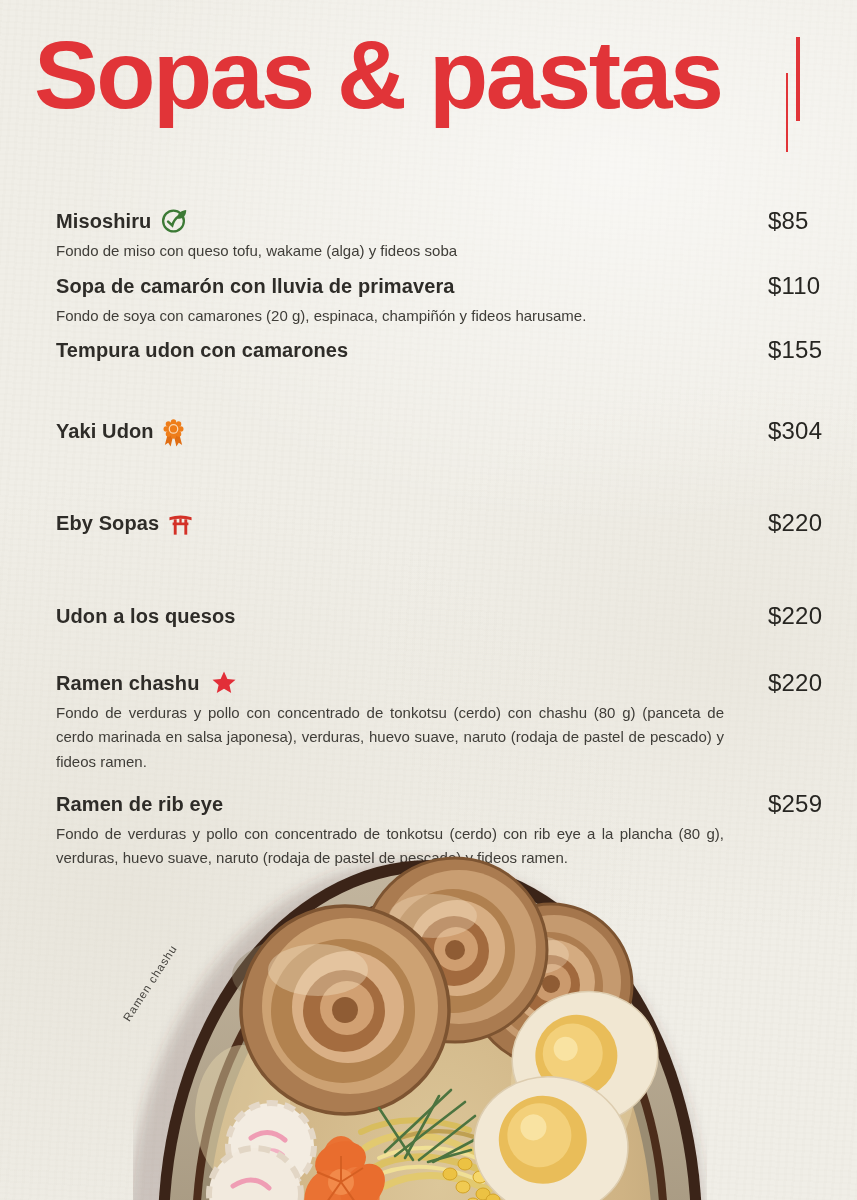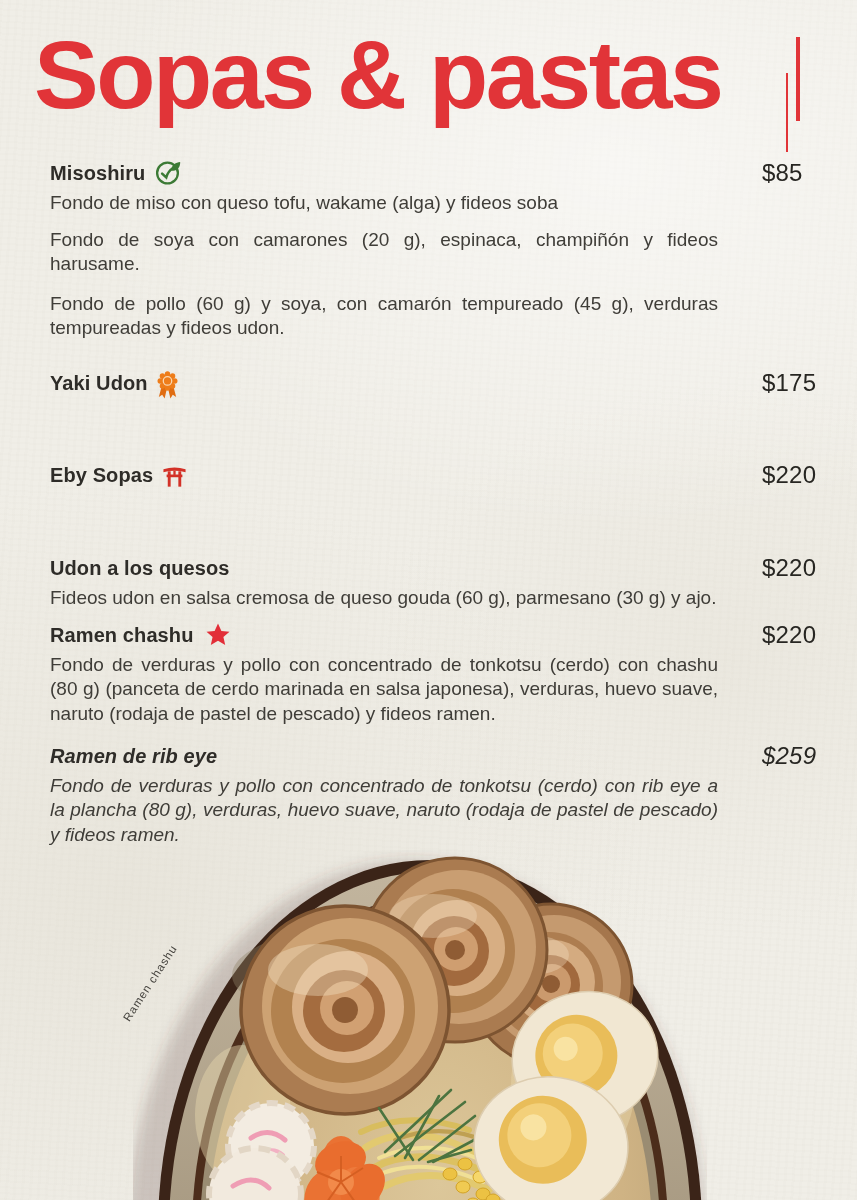--- a/index.html
+++ b/index.html
@@ -17,45 +17,45 @@
   .title{
     position:absolute;left:34px;top:26px;margin:0;
     font-size:97px;font-weight:700;letter-spacing:-2.5px;line-height:1;
     color:#e13438;white-space:nowrap;
   }
   .accent-line{position:absolute;background:#e13438;}
   .accent-line.tall{left:796px;top:37px;width:4px;height:84px;}
   .accent-line.short{left:786px;top:73px;width:2px;height:79px;}
 
   .items{position:absolute;left:0;top:0;width:857px;}
-  .item{position:absolute;left:50px;width:757px;}
+  .item{position:absolute;left:56px;width:757px;margin-top:48px;}
   .item:nth-of-type(1){top:159px;}
   .item:nth-of-type(2){top:224px;}
   .item:nth-of-type(3){top:288px;}
   .item:nth-of-type(4){top:369px;}
   .item:nth-of-type(5){top:461px;}
   .item:nth-of-type(6){top:554px;}
   .item:nth-of-type(7){top:621px;}
-  .item:nth-of-type(8){top:742px;font-style:italic;}
+  .item:nth-of-type(8){top:742px;}
   .row{position:relative;height:28px;}
   .name{
     display:inline;margin:0;font-size:20px;font-weight:700;line-height:28px;
     color:#2e2c28;letter-spacing:.1px;
   }
   .icon{display:inline-block;vertical-align:-6px;margin-left:9px;}
   .icon svg{display:block;}
   .icon.award-medal-icon{vertical-align:-10px;margin-left:7px;}
   .icon.star-icon{vertical-align:-4px;margin-left:13px;}
   .price{
     position:absolute;left:712px;top:0;font-size:24px;line-height:28px;
     color:#272622;font-weight:400;letter-spacing:.2px;white-space:nowrap;
   }
   .desc{
     margin:4px 0 0 0;width:668px;
-    font-size:19px;line-height:24.4px;color:#3f3d38;
+    font-size:15px;line-height:24.4px;color:#3f3d38;
     text-align:justify;
   }
   .photo{position:absolute;left:0;top:0;margin:0;}
   .photo-caption{
     position:absolute;left:126px;top:1014px;
     transform:rotate(-57deg);transform-origin:0 50%;
     font-size:11.5px;color:#45433e;letter-spacing:.9px;white-space:nowrap;
   }
   .bowl-svg{position:absolute;left:133px;top:850px;}
 </style>
@@ -77,25 +77,32 @@
       <path d="M7.8 14 L11.8 17.8 C12.8 14 15.2 10.6 19 8.2" fill="none" stroke="#3c7a35" stroke-width="2.4" stroke-linecap="round"></path>
       <path d="M16.4 10.8 C17.0 5.4 21.2 3.2 25.2 2.8 C25.4 7.4 23.0 10.8 18.4 11.4 C17.5 11.5 16.7 11.3 16.4 10.8 Z" fill="#3c7a35"></path>
     </svg>
   </g></span>
       <span class="price">$85</span>
     </div>
     <p class="desc">Fondo de miso con queso tofu, wakame (alga) y fideos soba</p>
   </article>
 
   <article class="item">
+    <div class="row">
+      <h2 class="name">Sopa de camarón con lluvia de primavera</h2>
+      <span class="price">$110</span>
+    </div>
     <p class="desc">Fondo de soya con camarones (20 g), espinaca, champiñón y fideos harusame.</p>
   </article>
 
   <article class="item">
-    <p class="desc">Fondo de pollo (60 g) y soya, con camarón tempureado (45 g), verduras tempureadas y fideos udon.</p>
+    <div class="row">
+      <h2 class="name">Tempura udon con camarones</h2>
+      <span class="price">$155</span>
+    </div>
   </article>
 
   <article class="item">
     <div class="row">
       <h2 class="name">Yaki Udon</h2><span class="icon award-medal-icon"><g>
     <svg width="25" height="30" viewBox="0 0 26 30">
       <polygon points="7,16 12.5,18 10,29 7.5,25.2 4,27.4" fill="#e06d12"></polygon>
       <polygon points="13.5,18 19,16 22,27.4 18.5,25.2 16,29" fill="#e06d12"></polygon>
       <g fill="#ee7d1a">
         <circle cx="13" cy="3.4" r="2.8"></circle>
@@ -104,21 +111,21 @@
                   <circle cx="18.3" cy="16" r="2.8"></circle>
         <circle cx="13" cy="18.2" r="2.8"></circle>
                   <circle cx="7.7" cy="16" r="2.8"></circle>
         <circle cx="5.4" cy="10.8" r="2.8"></circle>
                   <circle cx="7.7" cy="5.6" r="2.8"></circle>
         <circle cx="13" cy="10.8" r="7"></circle>
       </g>
       <circle cx="13" cy="10.8" r="4.4" fill="none" stroke="#fad9b4" stroke-width="1.3"></circle>
     </svg>
   </g></span>
-      <span class="price">$175</span>
+      <span class="price">$304</span>
     </div>
   </article>
 
   <article class="item">
     <div class="row">
       <h2 class="name">Eby Sopas</h2><span class="icon torii-gate-icon"><g>
     <svg width="25" height="25" viewBox="0 0 26 26">
       <path d="M1.5 6.5 Q13 2.8 24.5 6.5 L24.5 9.5 Q13 6.6 1.5 9.5 Z" fill="#d33127"></path>
       <rect x="4.8" y="12" width="16.4" height="2.8" fill="#d33127"></rect>
       <rect x="11.8" y="8" width="2.4" height="4.4" fill="#d33127"></rect>
@@ -128,21 +135,20 @@
   </g></span>
       <span class="price">$220</span>
     </div>
   </article>
 
   <article class="item">
     <div class="row">
       <h2 class="name">Udon a los quesos</h2>
       <span class="price">$220</span>
     </div>
-    <p class="desc">Fideos udon en salsa cremosa de queso gouda (60 g), parmesano (30 g) y ajo.</p>
   </article>
 
   <article class="item">
     <div class="row">
       <h2 class="name">Ramen chashu</h2><span class="icon star-icon"><g>
     <svg width="24" height="23" viewBox="0 0 24 23">
       <polygon points="12,0.5 15.4,8 23.5,8.7 17.4,14 19.2,22 12,17.8 4.8,22 6.6,14 0.5,8.7 8.6,8" fill="#e22e38"></polygon>
     </svg>
   </g></span>
       <span class="price">$220</span>

